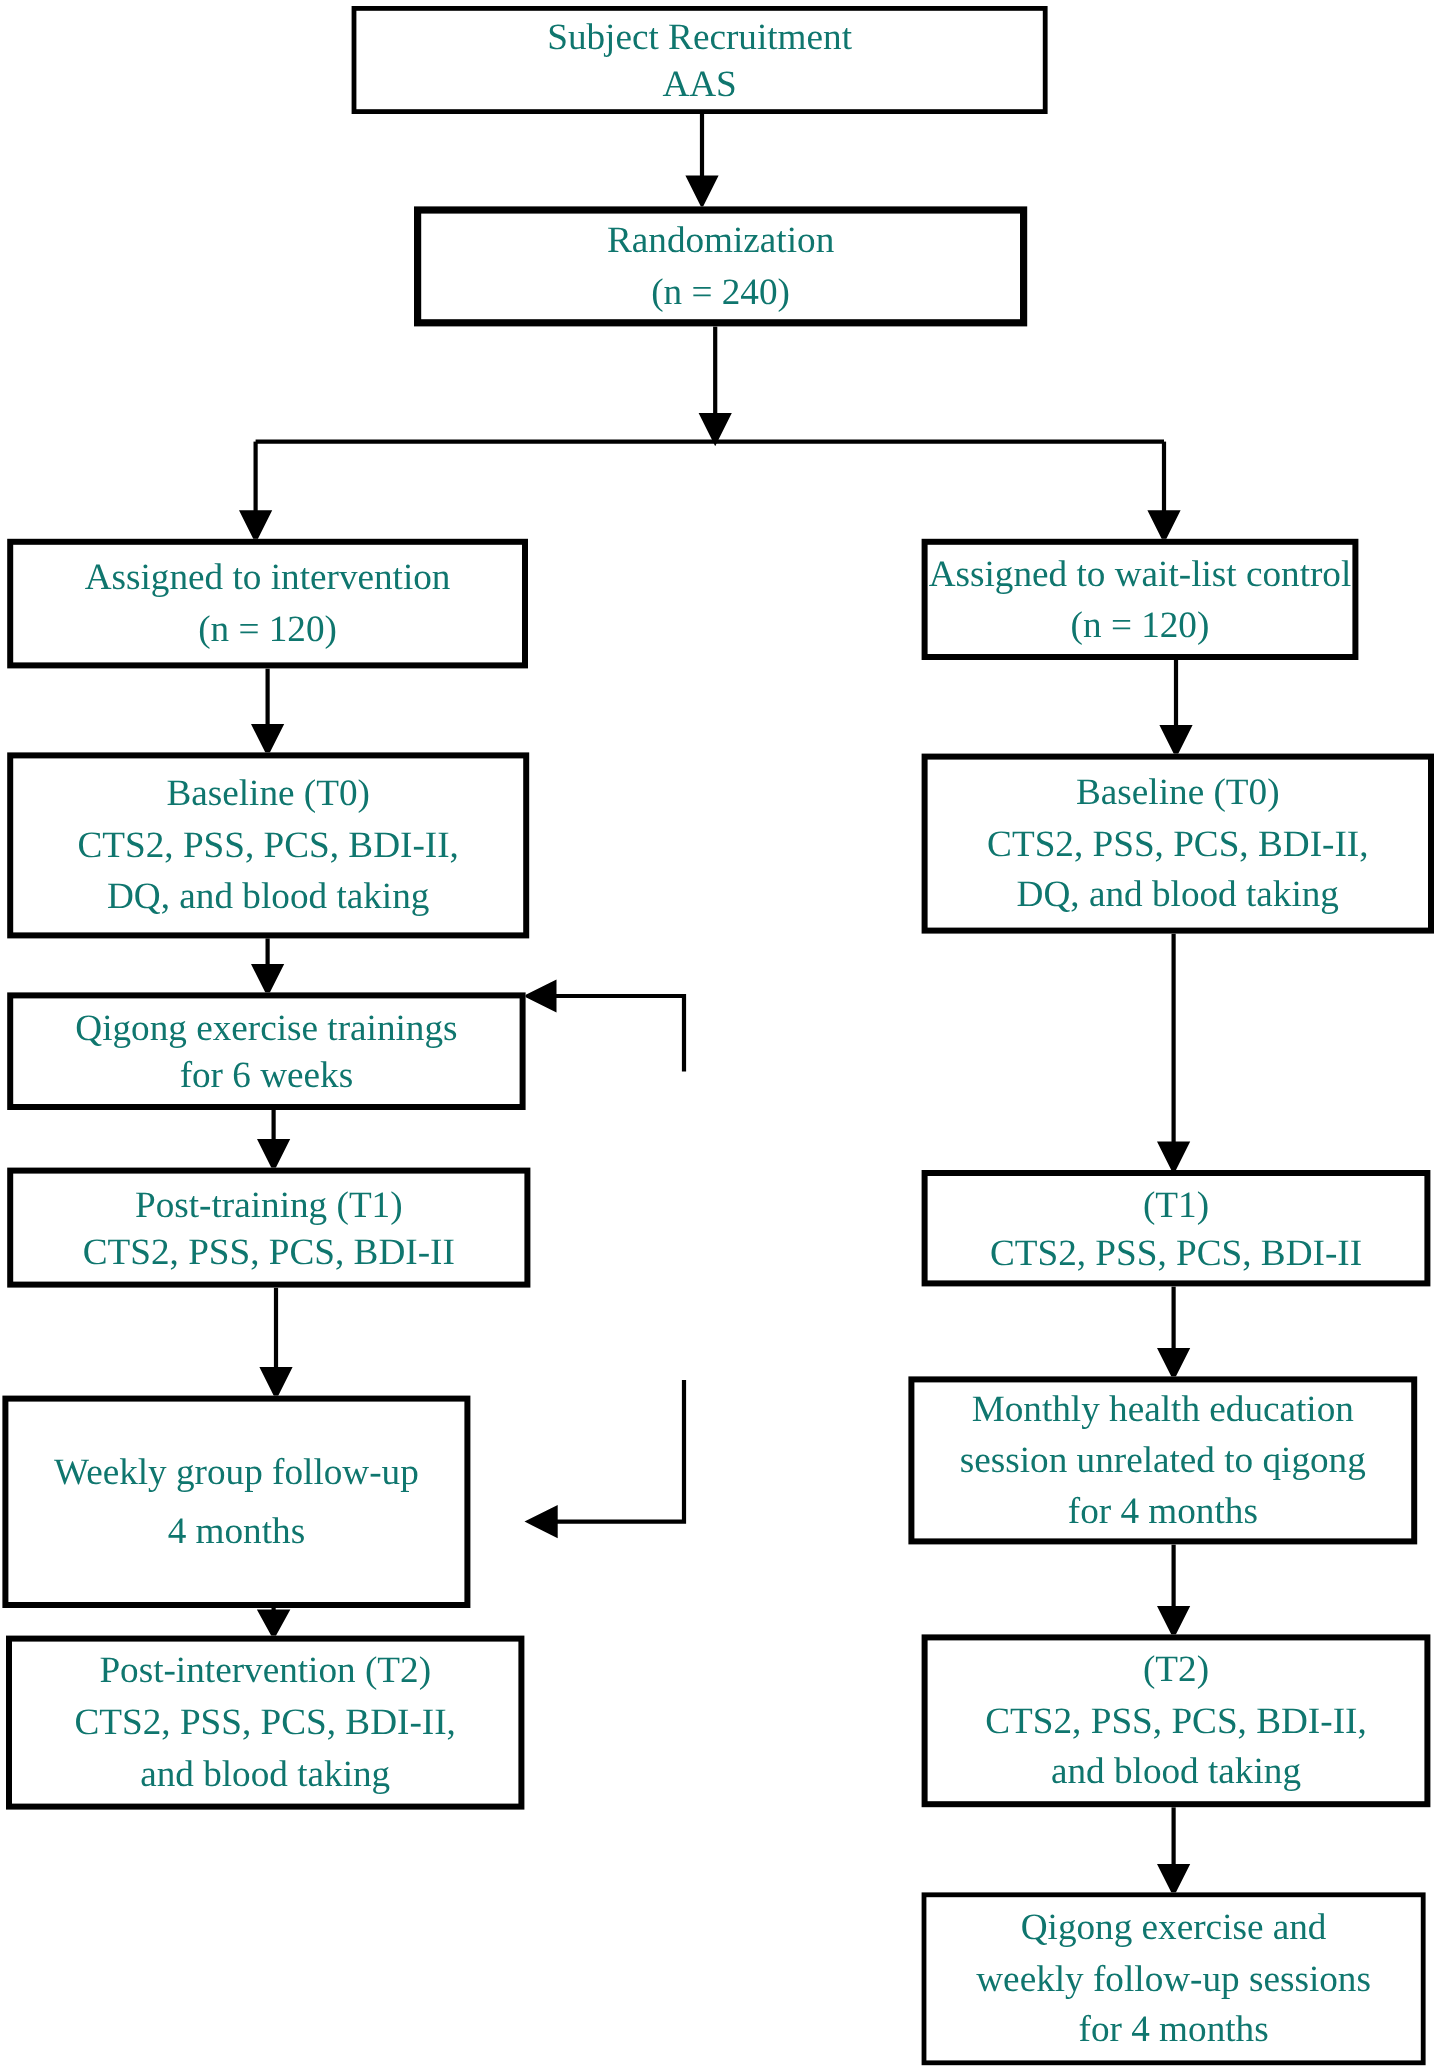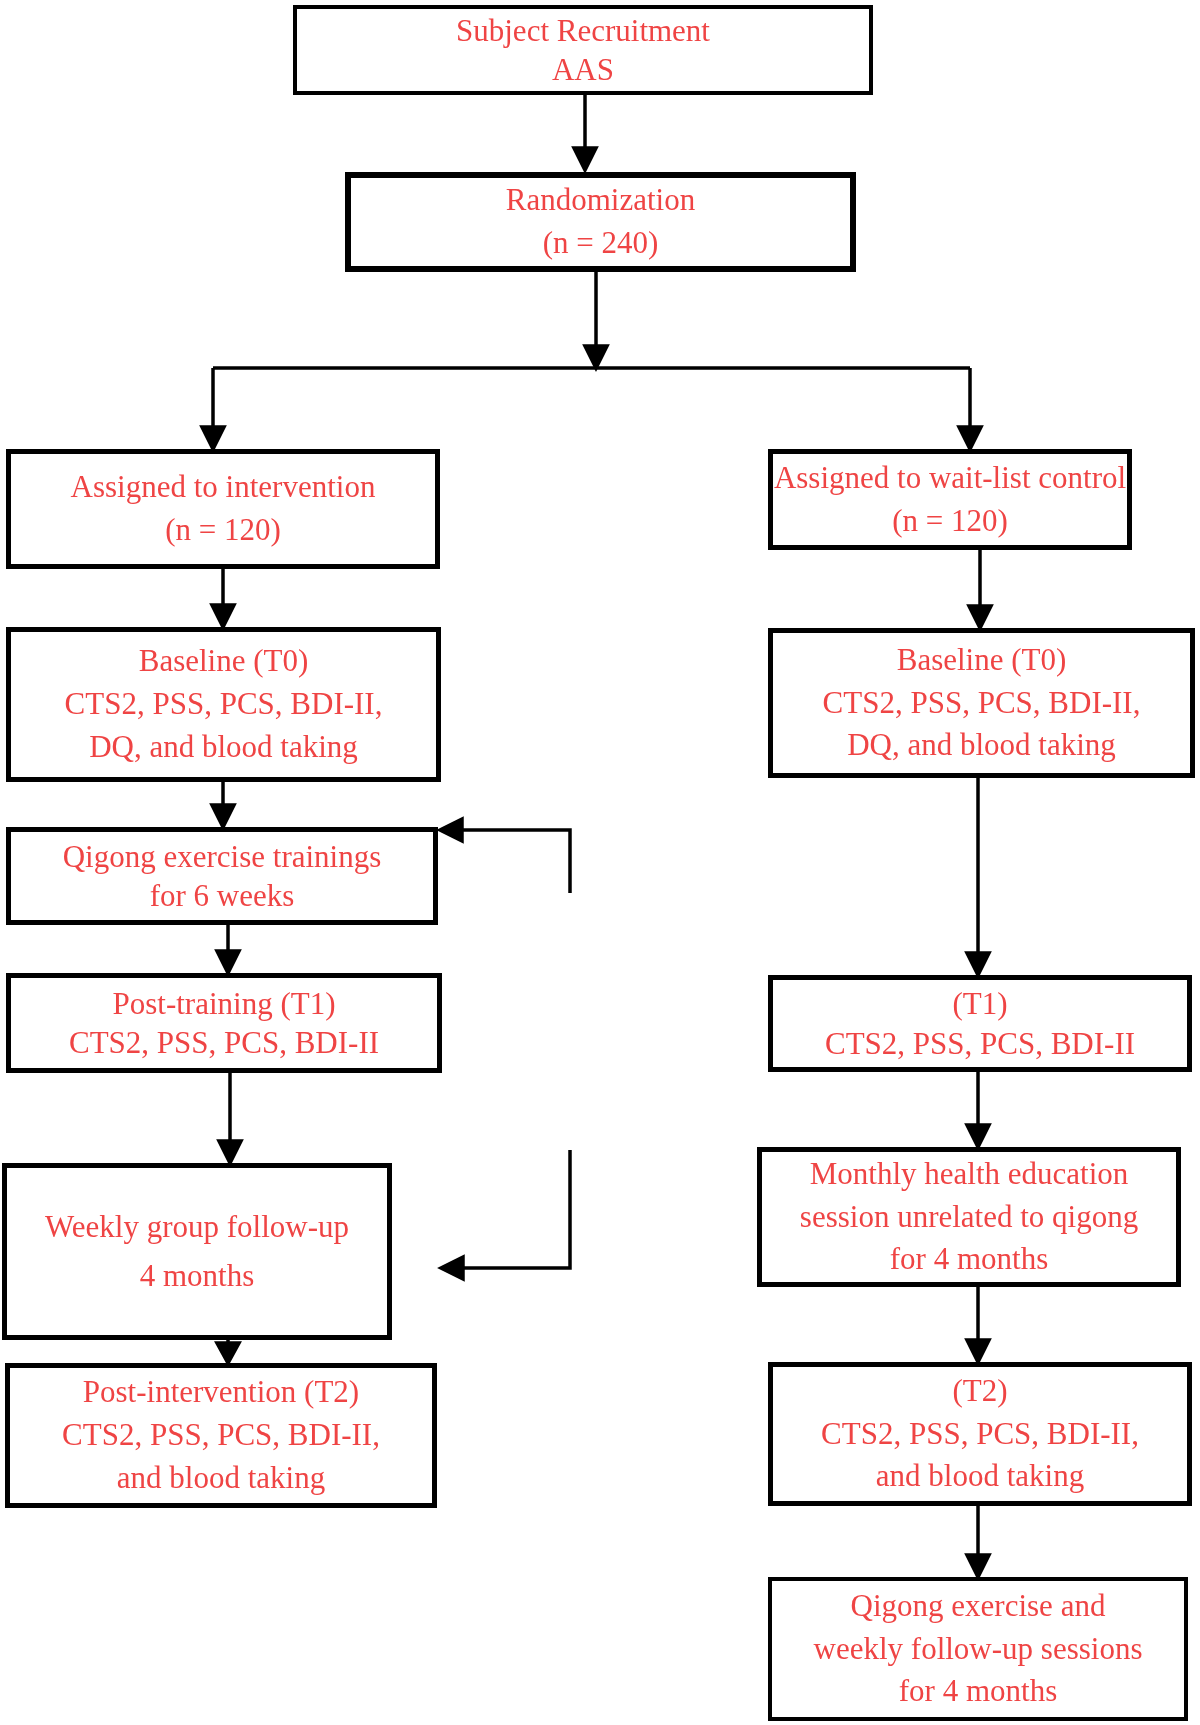--- a/index.html
+++ b/index.html
@@ -1,18 +1,18 @@
 <!DOCTYPE html>
 <html><head>
 <meta charset="utf-8">
 <style>
   html,body{margin:0;padding:0;background:#ffffff;}
   #canvas{
     position:relative;width:1200px;height:1725px;background:#ffffff;
-    font-family:"Liberation Serif","DejaVu Serif",serif;color:#ef4444;overflow:hidden;
+    font-family:"Liberation Serif","DejaVu Serif",serif;color:#0f766e;overflow:hidden;
   }
   #connectors{position:absolute;left:0;top:0;width:1200px;height:1725px;}
   .box{
     position:absolute;box-sizing:border-box;background:#ffffff;
     border:5px solid #000000;
     display:flex;flex-direction:column;align-items:center;justify-content:center;
     text-align:center;font-size:31px;line-height:1.26;
   }
   .bw3{border-width:3px}
   .bw4{border-width:4px}
@@ -75,21 +75,21 @@
   <div class="box bw4" style="left:293px;top:5px;width:580px;height:90px">
     <span class="line">Subject Recruitment</span>
     <span class="line">AAS</span>
   </div>
 
   <div class="box bw6 lh-mid" style="left:345px;top:172px;width:511px;height:100px">
     <span class="line">Randomization</span>
     <span class="line">(n = 240)</span>
   </div>
 
-  <div class="box lh-mid" style="left:6px;top:449px;width:434px;height:120px">
+  <div class="box lh-mid" style="left:6px;top:449px;width:434px;height:108px">
     <span class="line">Assigned to intervention</span>
     <span class="line">(n = 120)</span>
   </div>
 
   <div class="box lh-mid" style="left:768px;top:449px;width:364px;height:101px">
     <span class="line">Assigned to wait-list control</span>
     <span class="line">(n = 120)</span>
   </div>
 
   <div class="box lh-mid" style="left:6px;top:627px;width:435px;height:155px">

